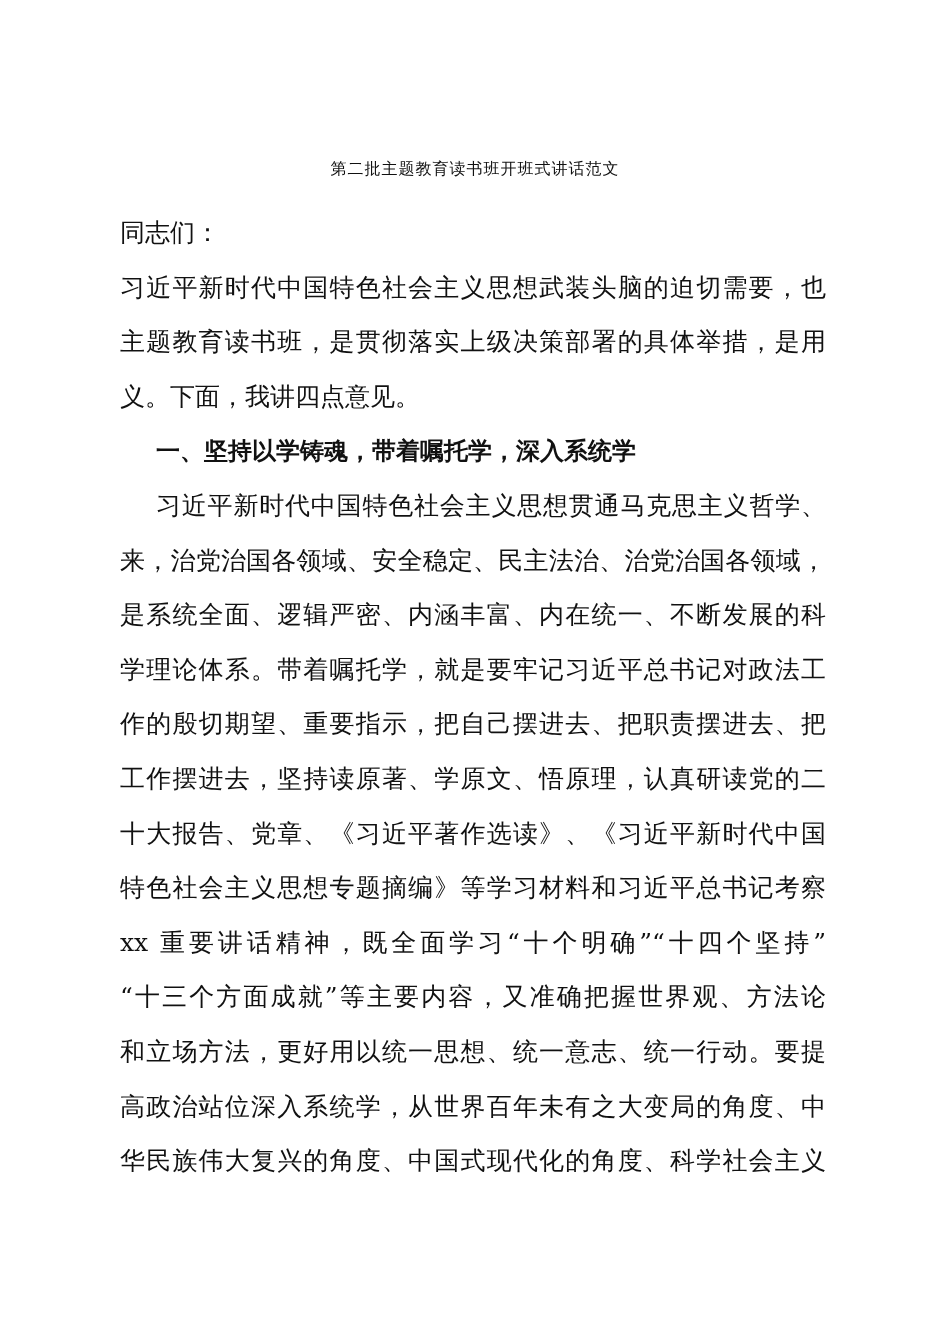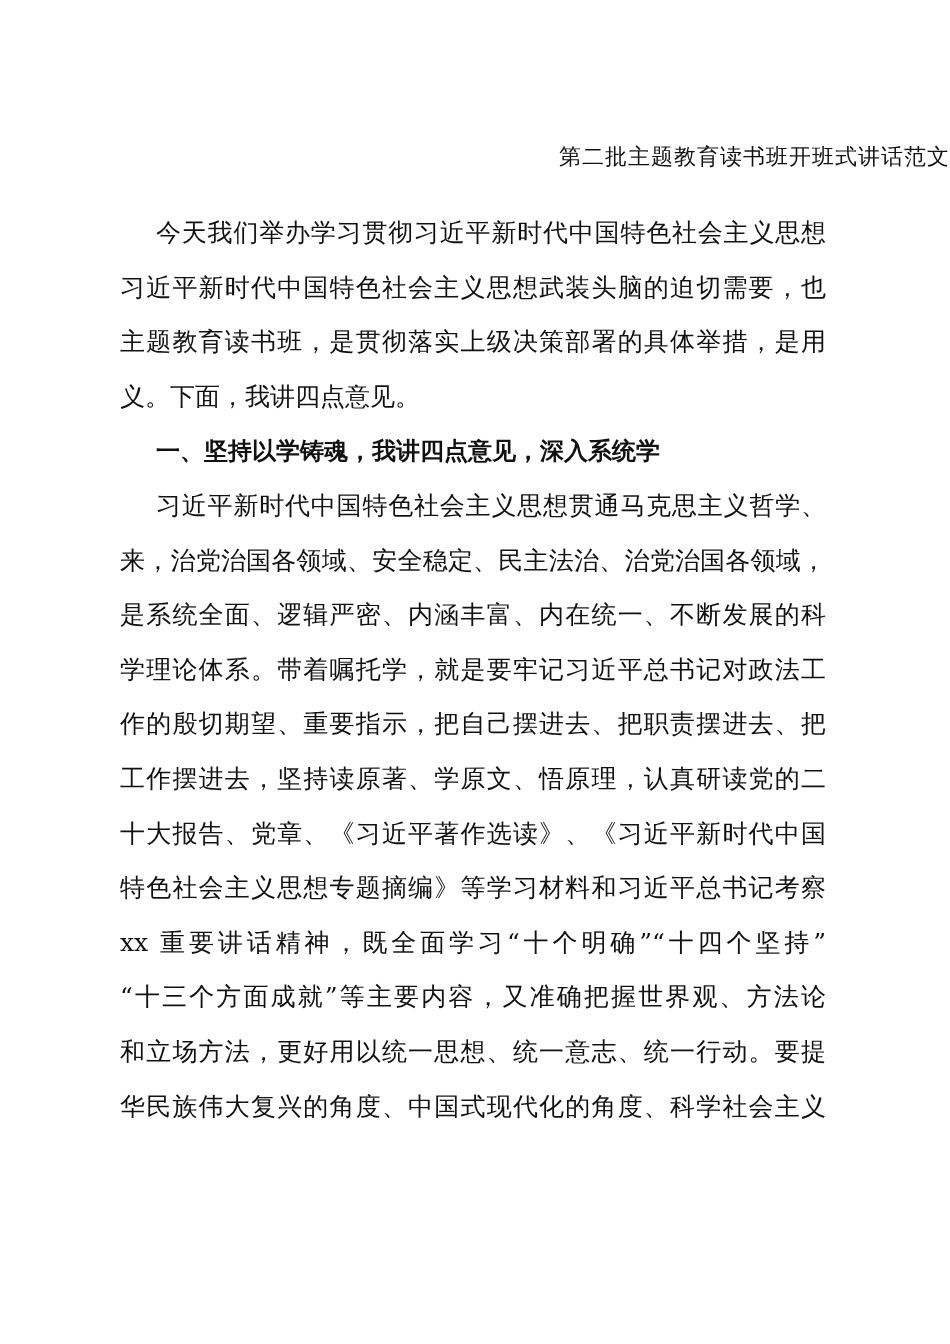--- a/index.html
+++ b/index.html
@@ -1,52 +1,53 @@
 <!DOCTYPE html>
 <html><head>
   <meta charset="utf-8">
   <style>
     html, body { margin: 0; padding: 0; background: #ffffff; }
     body { width: 950px; height: 1344px; position: relative; overflow: hidden;
            font-family: "DejaVu Serif", "Liberation Serif", serif; color: #111111; }
-    .title { position: absolute; top: 140px; left: 0; width: 950px; text-align: right;
-             font-size: 22px; letter-spacing: 1px; line-height: 34px; }
+    .title { position: absolute; top: 152px; left: 0; width: 950px; text-align: center;
+             font-size: 16px; letter-spacing: 1px; line-height: 34px; }
     .body { position: absolute; left: 120px; top: 206px; width: 706px; }
     .line { height: 54.6px; line-height: 54.6px; font-size: 25px; white-space: nowrap;
             text-align: justify; text-align-last: justify; letter-spacing: 0px; }
     .line.last { text-align-last: left; }
     .line.indent { padding-left: 36px; }
     .line.heading { font-family: "DejaVu Sans", "Liberation Sans", sans-serif; font-weight: bold;
                     text-align-last: left; padding-left: 36px; font-size: 24px; }
   </style>
 </head>
 <body>
 
 <div>
   <div class="title">第二批主题教育读书班开班式讲话范文</div>
 
   <div class="body">
+    <div class="line last">同志们：</div>
 
     <div>
-      <div class="line indent">今天我们举办学习贯彻习近平新时代中国特色社会主义思想</div>
       <div class="line">习近平新时代中国特色社会主义思想武装头脑的迫切需要，也</div>
       <div class="line">主题教育读书班，是贯彻落实上级决策部署的具体举措，是用</div>
       <div class="line last">义。下面，我讲四点意见。</div>
     </div>
 
-    <div class="line heading">一、坚持以学铸魂，我讲四点意见，深入系统学</div>
+    <div class="line heading">一、坚持以学铸魂，带着嘱托学，深入系统学</div>
 
     <div>
       <div class="line indent">习近平新时代中国特色社会主义思想贯通马克思主义哲学、</div>
       <div class="line">来，治党治国各领域、安全稳定、民主法治、治党治国各领域，</div>
       <div class="line">是系统全面、逻辑严密、内涵丰富、内在统一、不断发展的科</div>
       <div class="line">学理论体系。带着嘱托学，就是要牢记习近平总书记对政法工</div>
       <div class="line">作的殷切期望、重要指示，把自己摆进去、把职责摆进去、把</div>
       <div class="line">工作摆进去，坚持读原著、学原文、悟原理，认真研读党的二</div>
       <div class="line">十大报告、党章、《习近平著作选读》、《习近平新时代中国</div>
       <div class="line">特色社会主义思想专题摘编》等学习材料和习近平总书记考察</div>
       <div class="line">xx 重要讲话精神，既全面学习“十个明确”“十四个坚持”</div>
       <div class="line">“十三个方面成就”等主要内容，又准确把握世界观、方法论</div>
       <div class="line">和立场方法，更好用以统一思想、统一意志、统一行动。要提</div>
+      <div class="line">高政治站位深入系统学，从世界百年未有之大变局的角度、中</div>
       <div class="line">华民族伟大复兴的角度、中国式现代化的角度、科学社会主义</div>
     </div>
   </div>
 </div>
 
 </body></html>

